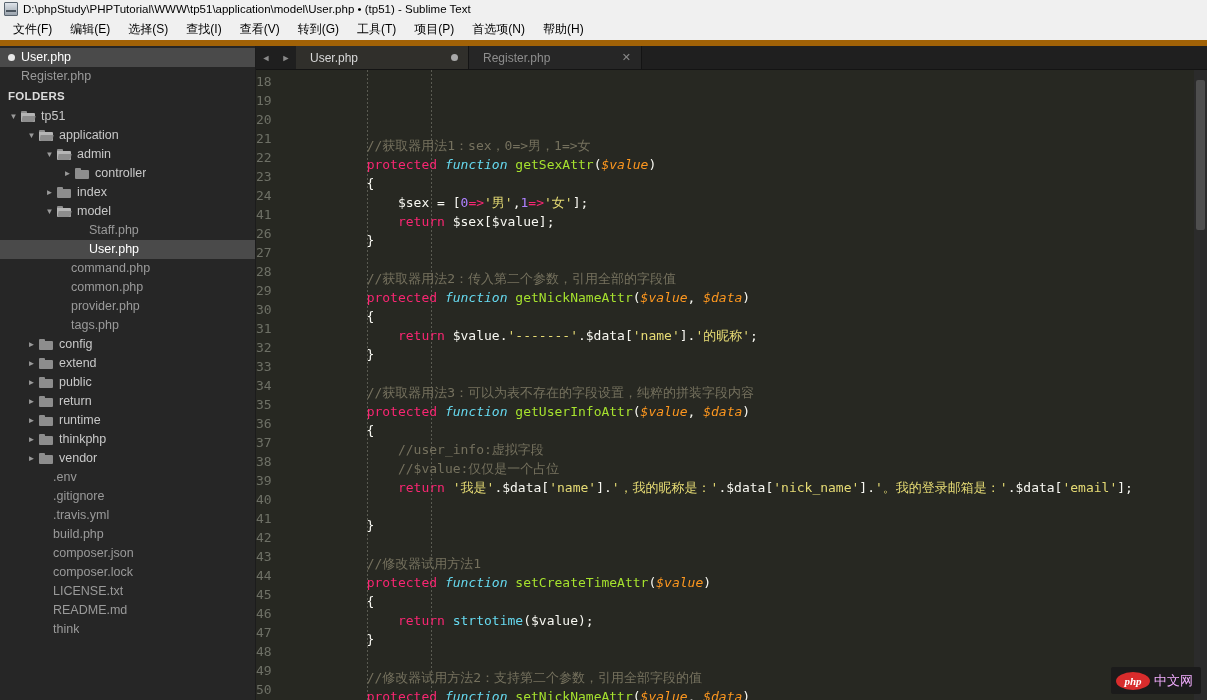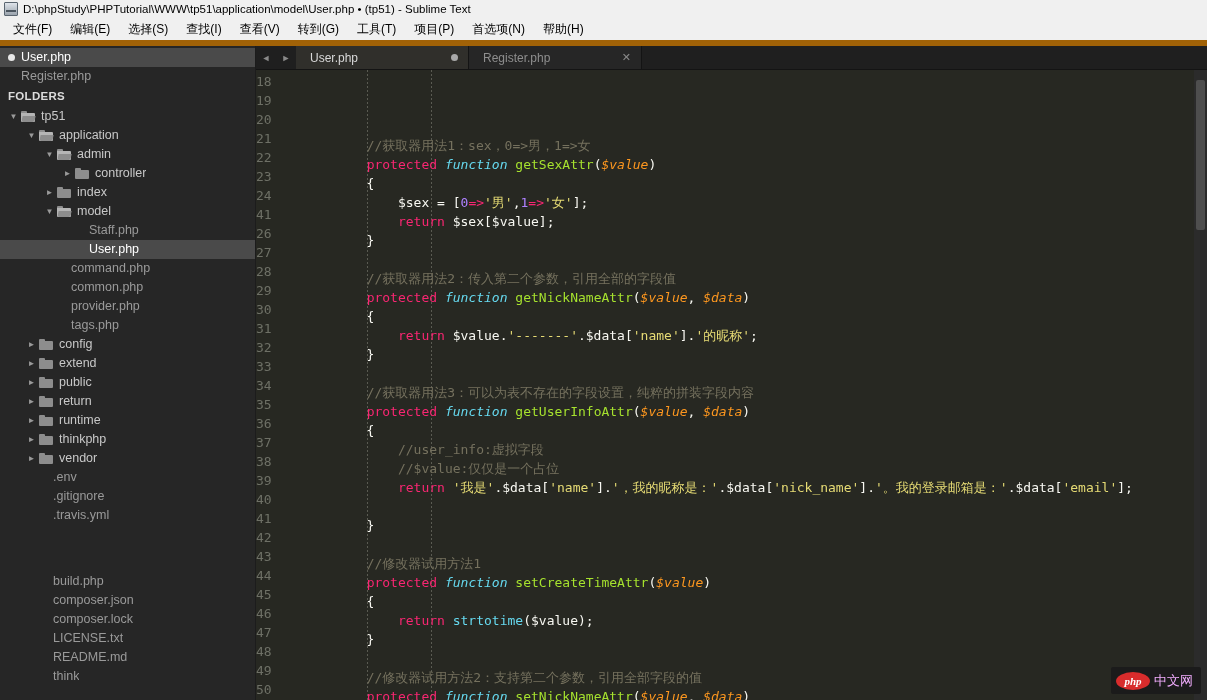--- a/index.html
+++ b/index.html
@@ -325,21 +325,21 @@
             <span class="sb-label">.env</span>
           </div>
           <div class="sb-row file" style="padding-left: 26px;">
             <span style="width: 27px; flex: 0 0 auto;"></span>
             <span class="sb-label">.gitignore</span>
           </div>
           <div class="sb-row file" style="padding-left: 26px;">
             <span style="width: 27px; flex: 0 0 auto;"></span>
             <span class="sb-label">.travis.yml</span>
           </div>
-          <div class="sb-row file" style="padding-left: 26px; margin-top: 47px;">
+          <div class="sb-row file" style="padding-left: 26px;">
             <span style="width: 27px; flex: 0 0 auto;"></span>
             <span class="sb-label">build.php</span>
           </div>
           <div class="sb-row file" style="padding-left: 26px;">
             <span style="width: 27px; flex: 0 0 auto;"></span>
             <span class="sb-label">composer.json</span>
           </div>
           <div class="sb-row file" style="padding-left: 26px;">
             <span style="width: 27px; flex: 0 0 auto;"></span>
             <span class="sb-label">composer.lock</span>

